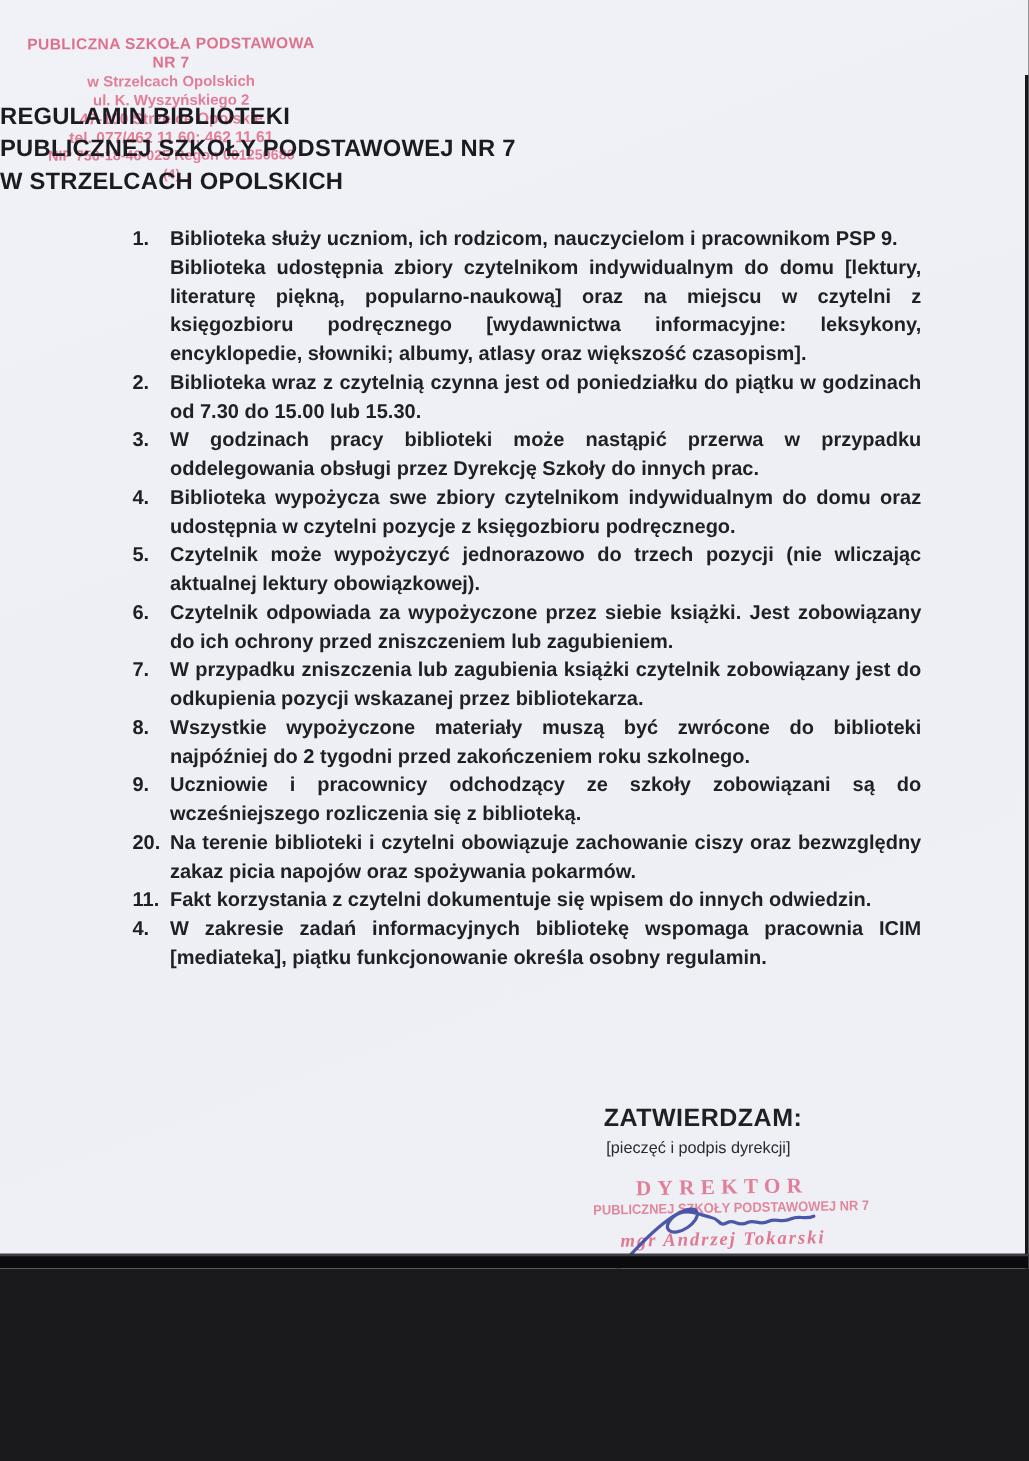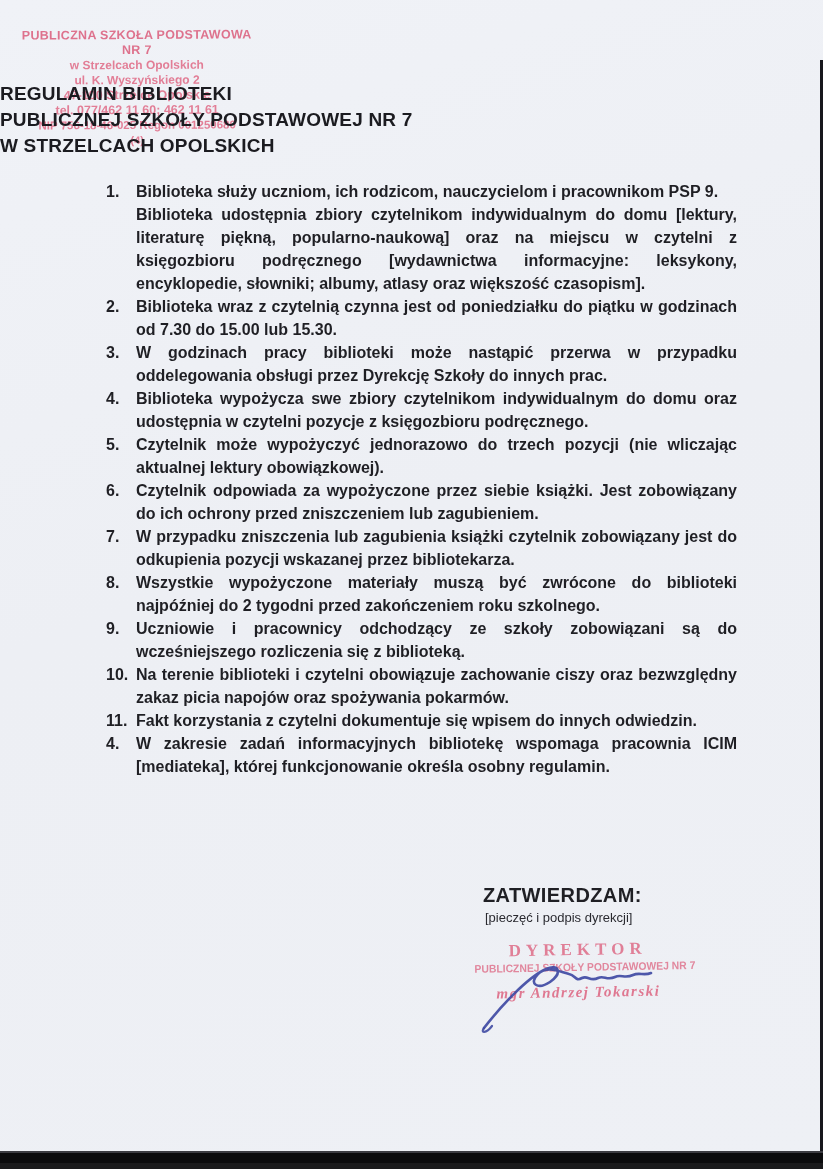--- a/index.html
+++ b/index.html
@@ -1,18 +1,18 @@
 <!DOCTYPE html>
 <html><head>
 <meta charset="utf-8">
 <style>
   html,body{margin:0;padding:0;background:#1a1a1c;}
   .page{
     position:relative;
-    width:823px;height:1163px;
+    width:823px;height:1015px;
     background:linear-gradient(160deg,#f0f2f7 0%,#edeff4 45%,#eef0f5 100%);
     overflow:hidden;
     font-family:"Liberation Sans",sans-serif;
     color:#1f1f24;
   }
   
   .edge-bottom{position:absolute;left:0;bottom:0;width:100%;height:10px;background:#0b0b0d;border-top:2px solid #3c3c42;}
   .edge-right{position:absolute;top:60px;right:0;width:3px;height:1109px;background:#17171c;}
   
   .hstamp{
@@ -101,30 +101,30 @@
     </div>
     <div class="rule">
       <span class="num">8.</span>
       <p>Wszystkie wypożyczone materiały muszą być zwrócone do biblioteki najpóźniej do 2 tygodni przed zakończeniem roku szkolnego.</p>
     </div>
     <div class="rule">
       <span class="num">9.</span>
       <p>Uczniowie i pracownicy odchodzący ze szkoły zobowiązani są do wcześniejszego rozliczenia się z biblioteką.</p>
     </div>
     <div class="rule">
-      <span class="num">10.</span>
+      <span class="num">20.</span>
       <p>Na terenie biblioteki i czytelni obowiązuje zachowanie ciszy  oraz bezwzględny zakaz picia napojów oraz spożywania  pokarmów.</p>
     </div>
     <div class="rule">
       <span class="num">11.</span>
       <p>Fakt korzystania z czytelni dokumentuje się wpisem do innych odwiedzin.</p>
     </div>
     <div class="rule">
       <span class="num">4.</span>
-      <p>W zakresie zadań informacyjnych bibliotekę wspomaga pracownia ICIM [mediateka], której funkcjonowanie określa osobny regulamin.</p>
+      <p>W zakresie zadań informacyjnych bibliotekę wspomaga pracownia ICIM [mediateka], piątku funkcjonowanie określa osobny regulamin.</p>
     </div>
   </div>
 
   <div class="approve-label">ZATWIERDZAM:</div>
   <div class="approve-note">[pieczęć i podpis dyrekcji]</div>
 
   <div class="dstamp">
     <div class="dt">DYREKTOR</div>
     <div class="ds">PUBLICZNEJ SZKOŁY PODSTAWOWEJ NR 7</div>
     <div class="dn">mgr Andrzej Tokarski</div>

